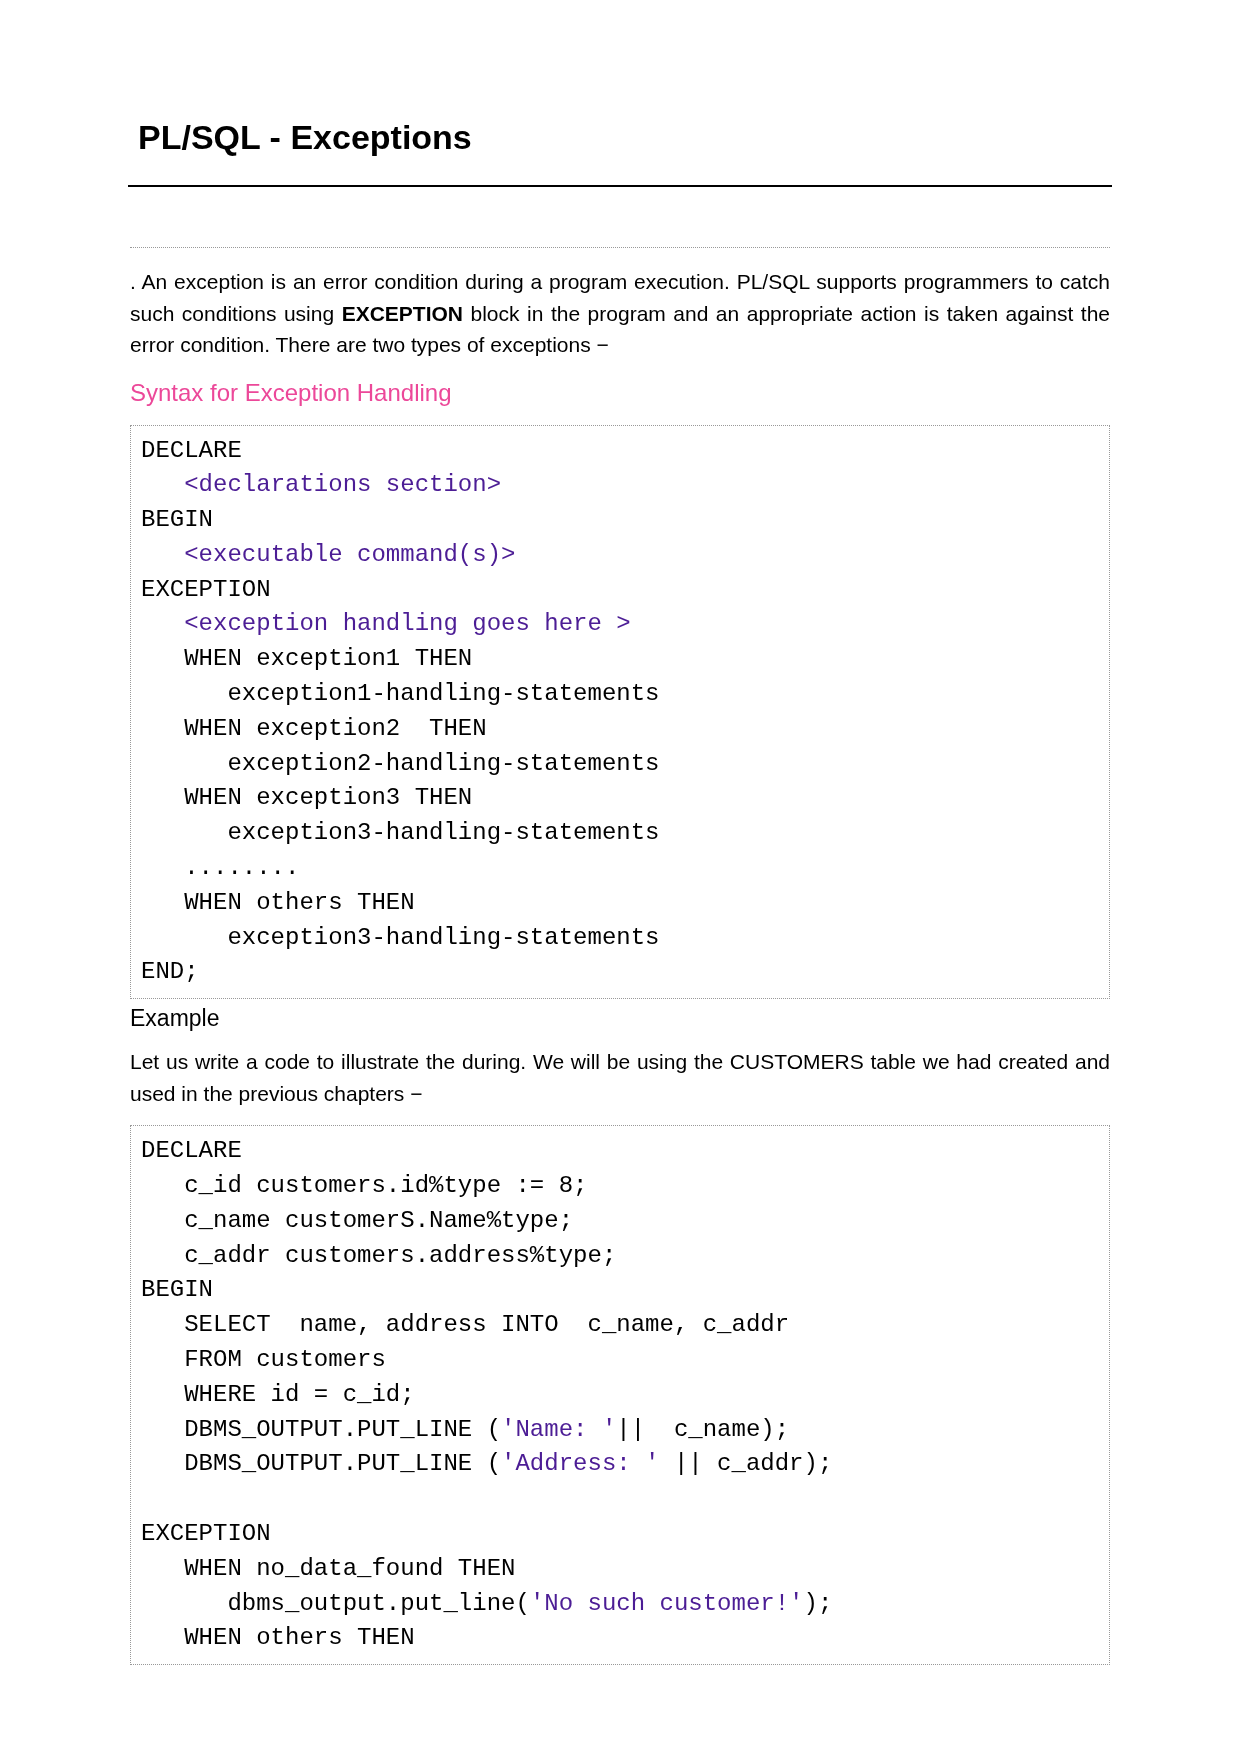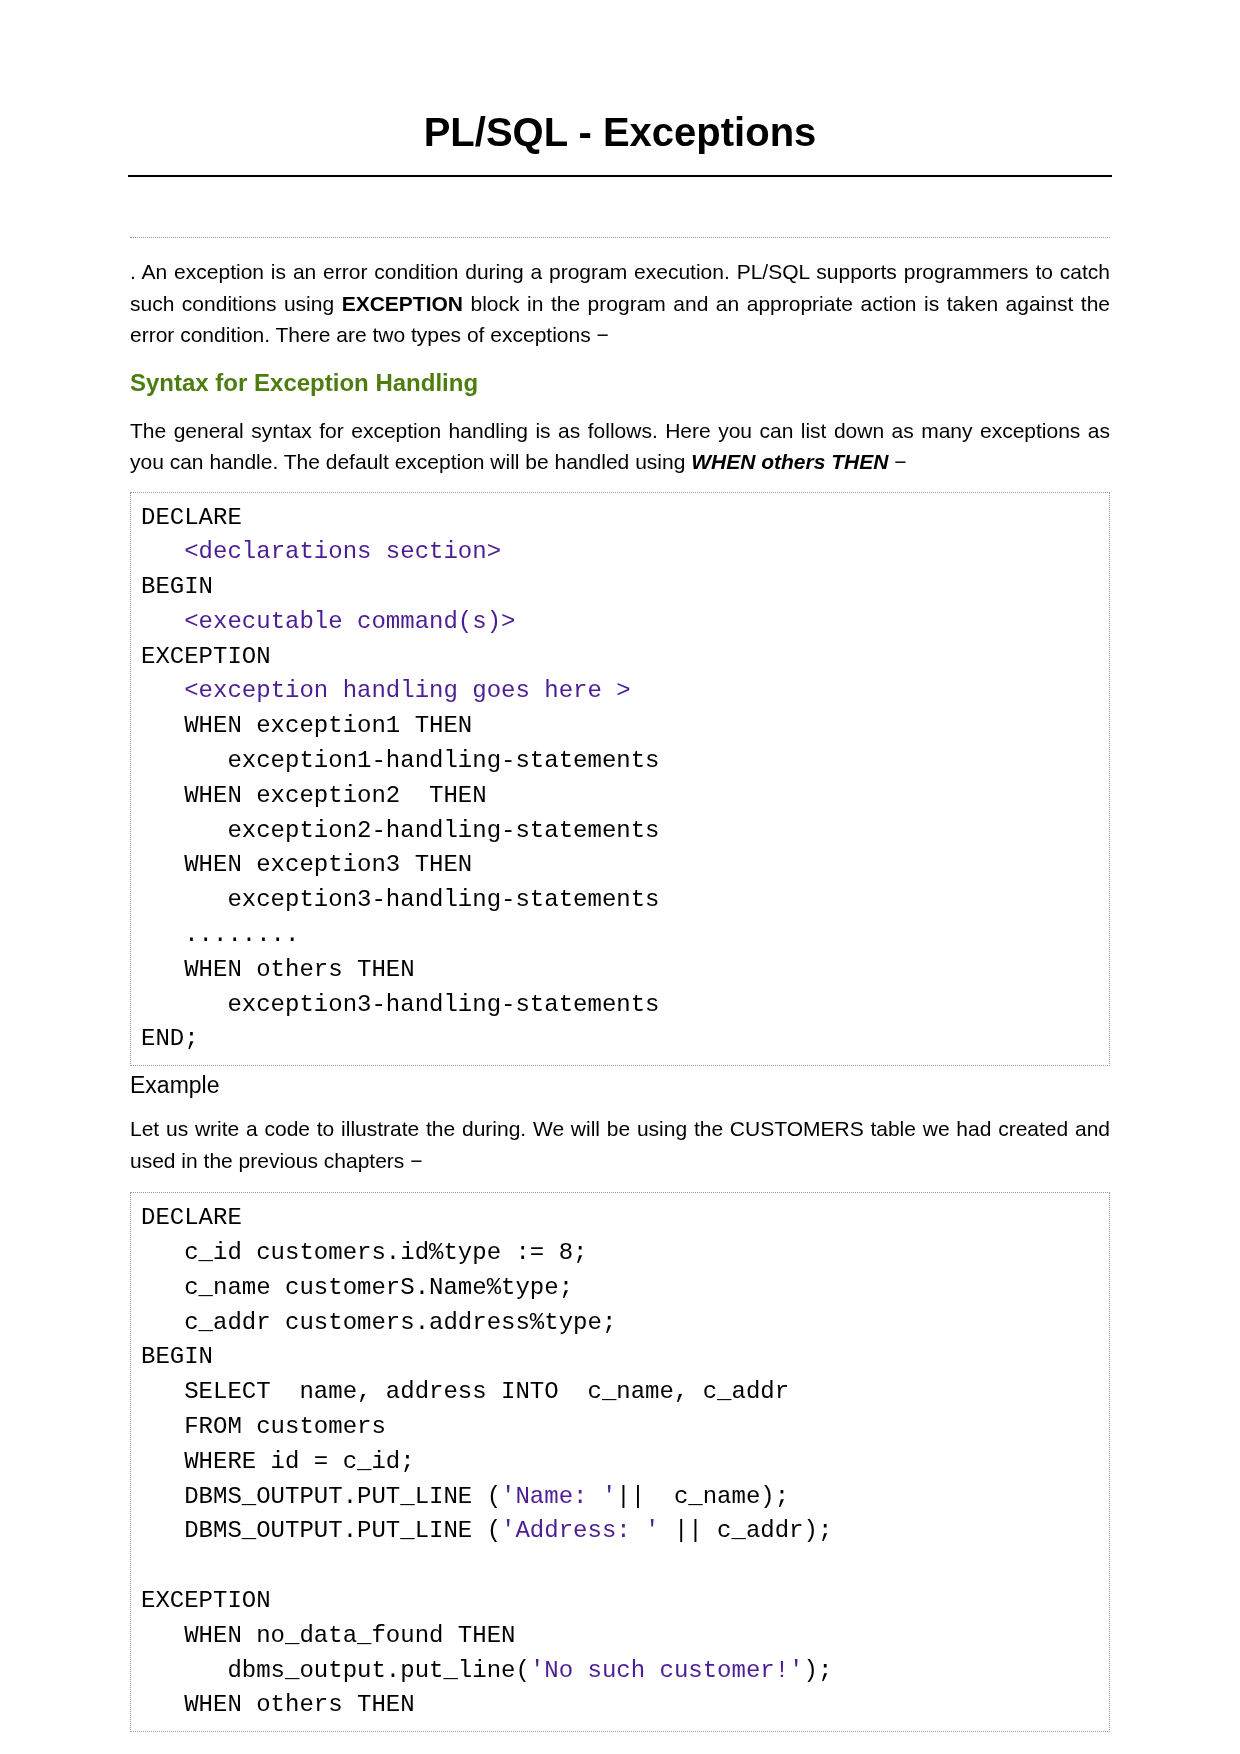--- a/index.html
+++ b/index.html
@@ -17,24 +17,24 @@
   .unit-title {
     text-align: center;
     font-size: 32px;
     font-weight: bold;
     text-decoration: underline;
     margin: 0;
     padding: 0 0 24px 0;
     font-family: Arial, Helvetica, sans-serif;
   }
   .doc-title {
-    text-align: center;
-    font-size: 40px;
+    text-align: left;
+    font-size: 34px;
     font-weight: bold;
-    margin: 0;
+    margin: 8px;
     padding: 0 0 20px 0;
     font-family: Arial, Helvetica, sans-serif;
   }
   .hr-solid {
     border: none;
     border-top: 2px solid #000;
     margin: 0 -2px 60px -2px;
   }
   .hr-dotted {
     border: none;
@@ -54,22 +54,22 @@
     margin: 0 0 60px 46px;
     padding: 0;
   }
   ul.exceptions li {
     font-size: 21px;
     line-height: 1.6;
     margin-bottom: 2px;
   }
   .section-h {
     font-size: 24px;
-    font-weight: bold;
-    color: #4d7c0f;
+    font-weight: normal;
+    color: #ec4899;
     margin: 0 0 18px 0;
   }
   .section-p {
     font-size: 21px;
     line-height: 1.5;
     text-align: justify;
     margin: 0 0 14px 0;
   }
   .section-p em {
     font-style: italic;
@@ -113,23 +113,20 @@
 
   <hr class="hr-dotted">
 
   <p class="intro">
     <span>. An exception is an error condition during a program execution. PL/SQL supports programmers to catch such conditions using </span><strong>EXCEPTION</strong><span> block in the program and an appropriate action is taken against the error condition. There are two types of exceptions −</span>
   </p>
 
 
   <h3 class="section-h">Syntax for Exception Handling</h3>
 
-  <p class="section-p">
-    <span>The general syntax for exception handling is as follows. Here you can list down as many exceptions as you can handle. The default exception will be handled using </span><em>WHEN others THEN</em><span> −</span>
-  </p>
 
   <div class="code-box"><span>DECLARE 
    </span><span class="gray">&lt;declarations section&gt;</span><span> 
 BEGIN 
    </span><span class="gray">&lt;executable command(s)&gt;</span><span> 
 EXCEPTION 
    </span><span class="gray">&lt;exception handling goes here &gt;</span><span> 
    WHEN exception1 THEN  
       exception1-handling-statements  
    WHEN exception2  THEN  

